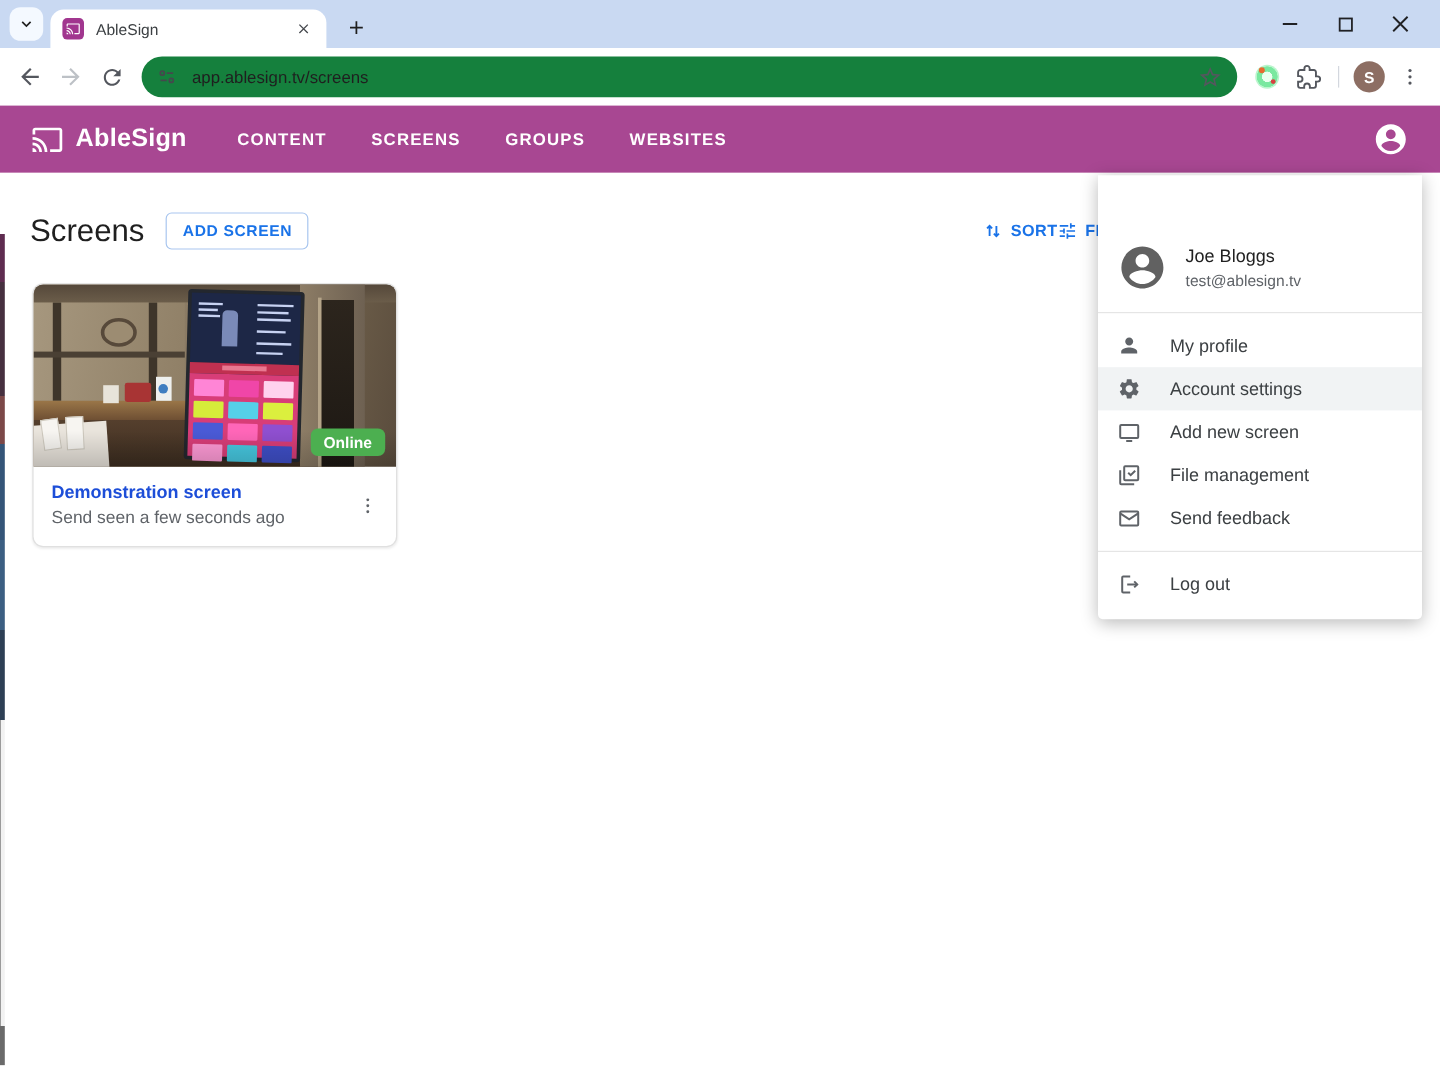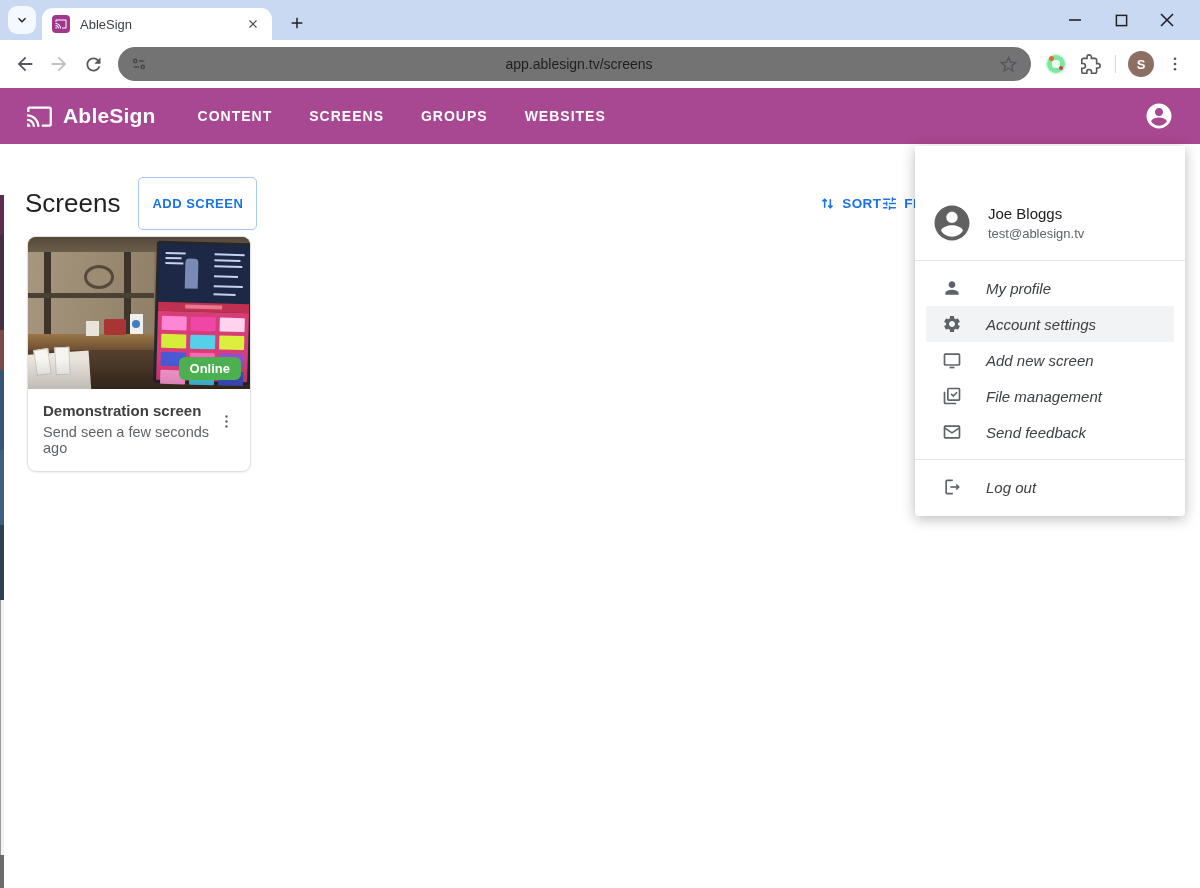--- a/index.html
+++ b/index.html
@@ -20,22 +20,22 @@
     align-items: center; justify-content: center; color: #1f1f1f; }
   .win-controls { position: absolute; right: 10px; top: 0; height: 40px; display: flex; align-items: center; }
   .win-btn { width: 46px; height: 40px; display: flex; align-items: center; justify-content: center; color: #202124; }
 
   
   .toolbar { position: absolute; top: 40px; left: 0; right: 0; height: 48px; background: #fff;
     display: flex; align-items: center; padding: 0 8px; }
   .tool-btn { width: 34px; height: 34px; display: flex; align-items: center; justify-content: center;
     color: #54575e; flex: none; }
   .tool-btn.disabled { color: #bdc1c6; }
-  .urlbar { flex: 1; height: 34px; background: #737373; border-radius: 17px; margin: 0 8px;
-    display: flex; align-items: center; padding: 0 12px; min-width: 0; text-align: center; }
+  .urlbar { flex: 1; height: 34px; background: #15803d; border-radius: 17px; margin: 0 8px;
+    display: flex; align-items: center; padding: 0 12px; min-width: 0; }
   .url-text { font-size: 14px; color: #1f1f1f; margin-left: 12px; flex: 1; white-space: nowrap; overflow: hidden; }
   .ext-green { width: 20px; height: 20px; border-radius: 50%; background: radial-gradient(circle at 50% 50%, #eafff0 0 30%, #7ae8a0 32% 60%, #baf5cd 62% 100%);
     position: relative; flex: none; }
   .ext-green i { position: absolute; width: 5px; height: 5px; border-radius: 50%; background: #e86a30; }
   .ext-green i:nth-child(1) { left: 3px; top: 2px; }
   .ext-green i:nth-child(2) { right: 3px; bottom: 4px; width: 4px; height: 4px; background: #d84040; }
   .tb-sep { width: 1px; height: 18px; background: #d3d7de; margin: 0 8px; flex: none; }
   .profile-chip { width: 26px; height: 26px; border-radius: 50%; background: #8d6e63; color: #fff;
     font-size: 13px; font-weight: bold; display: flex; align-items: center; justify-content: center; flex: none; margin: 0 4px; }
 
@@ -46,28 +46,28 @@
   .brand-name { font-size: 21px; font-weight: bold; letter-spacing: .2px; }
   .nav-links { display: flex; gap: 37px; margin-left: 42px; }
   .nav-link { font-size: 14px; font-weight: bold; letter-spacing: 1px; color: #fff; cursor: pointer; }
   .nav-account { margin-left: auto; display: flex; align-items: center; }
 
   
   .page { position: absolute; top: 144px; left: 0; right: 0; bottom: 0; background: #fff; }
   .page-header { display: flex; align-items: center; padding: 33px 0 0 25px; }
   .page-title { font-size: 26px; color: #1f1f1f; font-weight: 500; }
   .add-screen-btn { margin-left: 18px; border: 1px solid #a9c6ef; background: #fff; color: #1a73e8;
-    font-size: 13px; font-weight: bold; letter-spacing: .5px; padding: 18px 13px; border-radius: 5px;
+    font-size: 13px; font-weight: bold; letter-spacing: .5px; padding: 7px 13px; border-radius: 5px;
     font-family: inherit; cursor: pointer; }
   .header-actions { margin-left: auto; display: flex; margin-right: 247px; }
   .text-btn { display: flex; align-items: center; gap: 6px; color: #1a73e8; font-size: 13.5px;
     font-weight: bold; letter-spacing: .4px; cursor: pointer; white-space: nowrap; }
 
   
-  .card { position: absolute; left: 27px; top: 92px; width: 224px; background: #fff;
+  .card { position: absolute; left: 27px; top: 92px; width: 304px; background: #fff;
     border: 1px solid #e0e0e0; border-radius: 9px; box-shadow: 0 1px 2px rgba(0,0,0,.07); }
   .thumb { position: relative; height: 152px; border-radius: 8px 8px 0 0; overflow: hidden;
     background: linear-gradient(100deg, #95866f 0%, #8a7a63 45%, #75664f 70%, #5a4c3d 100%); cursor: pointer; }
   .thumb * { position: absolute; }
   .th-ceiling { left: 0; top: 0; right: 0; height: 15px; background: linear-gradient(#55483a, #6b5d4a); }
   .th-light { left: 243px; top: 3px; width: 17px; height: 9px; border-radius: 50%;
     background: radial-gradient(#f4e6b4, #b09a6c); }
   .th-glass { left: 0; top: 15px; width: 126px; height: 82px; background: linear-gradient(100deg, #a6977e, #8f7f66); }
   .th-frame1 { left: 16px; top: 15px; width: 7px; height: 82px; background: #3e352a; }
   .th-frame2 { left: 96px; top: 15px; width: 7px; height: 82px; background: #3e352a; }
@@ -100,33 +100,33 @@
   .tile:nth-child(3) { background: #ffd2ee; } .tile:nth-child(4) { background: #d6ec3a; }
   .tile:nth-child(5) { background: #55d0e8; } .tile:nth-child(6) { background: #dbef3e; }
   .tile:nth-child(7) { background: #4a5ad6; } .tile:nth-child(8) { background: #ff66b8; }
   .tile:nth-child(9) { background: #8f4fd0; } .tile:nth-child(10) { background: #ff9ad6; }
   .tile:nth-child(11) { background: #46c8e0; } .tile:nth-child(12) { background: #3f4fc8; }
   .th-vignette { left: 0; right: 0; bottom: 0; height: 30px; background: linear-gradient(transparent, rgba(0,0,0,.18)); }
   .status-badge { position: absolute; right: 9px; bottom: 9px; background: #4caf50; color: #fff;
     font-size: 13px; font-weight: bold; padding: 4px 11px; border-radius: 6px; z-index: 3; }
   .card-info { display: flex; align-items: flex-start; padding: 13px 8px 15px 15px; }
   .card-text { flex: 1; min-width: 0; }
-  .card-title { font-size: 15px; font-weight: bold; color: #404040; margin-bottom: 5px; }
+  .card-title { font-size: 15px; font-weight: bold; color: #1d4ed8; margin-bottom: 5px; }
   .card-sub { font-size: 14.5px; color: #5f6368; }
   .kebab-btn { width: 32px; height: 32px; display: flex; align-items: center; justify-content: center;
     color: #5f6368; cursor: pointer; margin-top: 3px; }
 
   
   .dropdown { position: absolute; left: 915px; top: 146px; width: 270px; background: #fff;
     border-radius: 0 0 4px 4px; box-shadow: 0 3px 14px rgba(0,0,0,.28); z-index: 40; padding-bottom: 2px; }
   .menu-header { display: flex; align-items: center; gap: 15px; padding: 16px; margin-top: 40px; }
   .menu-name { font-size: 15px; font-weight: 500; color: #212121; margin-bottom: 4px; }
   .menu-email { font-size: 13px; color: #5f6368; }
   .menu-divider { height: 1px; background: #e5e5e5; }
-  .menu-list { padding: 9px 11px; font-style: italic; }
+  .menu-list { padding: 9px 0; }
   .menu-item { display: flex; align-items: center; gap: 24px; height: 36px; padding: 0 16px;
     font-size: 15px; color: #3c4043; cursor: pointer; }
   .menu-item.highlighted { background: #f1f3f4; }
   .menu-item svg { flex: none; color: #5f6368; }
 
   
   .edge { position: absolute; left: 0; width: 4px; z-index: 60; }
 </style>
 </head>
 <body>

